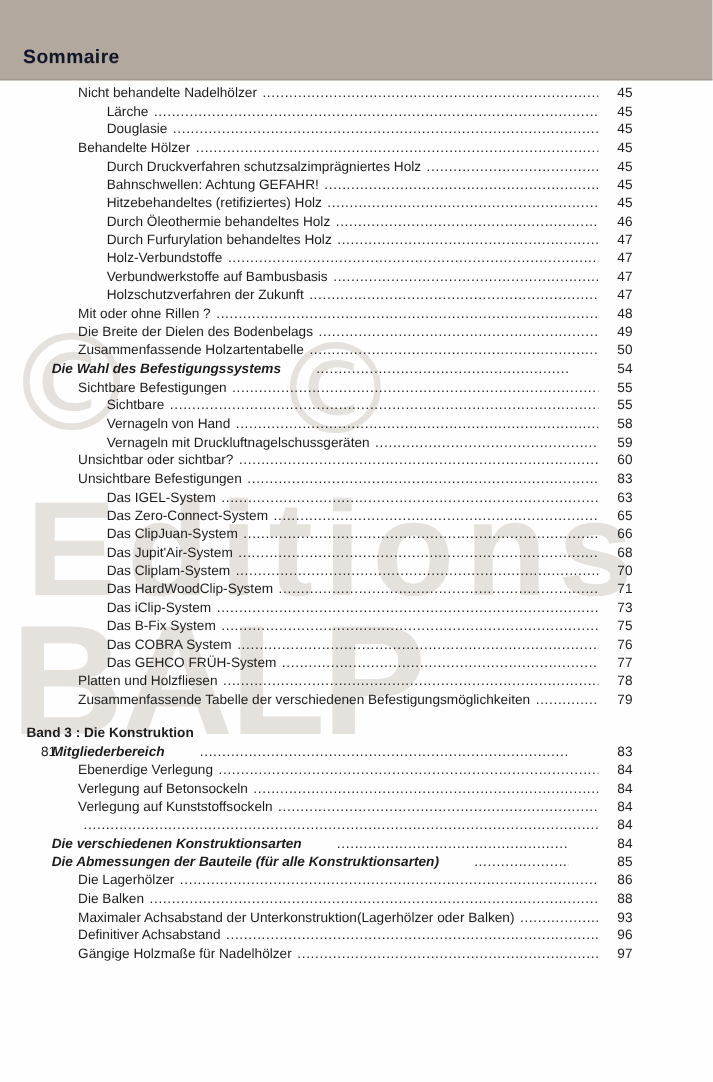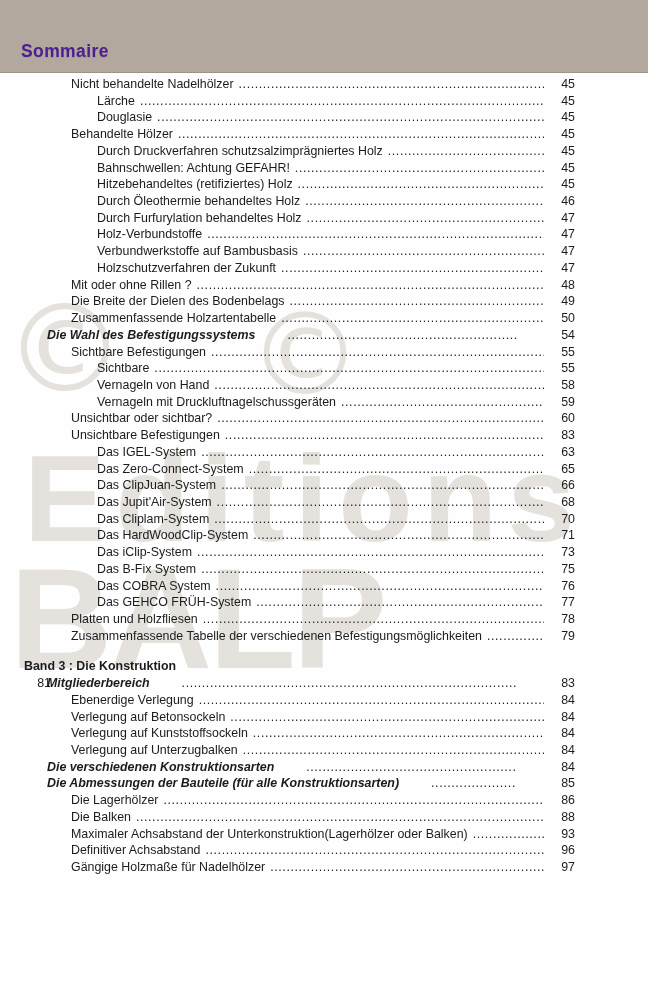--- a/index.html
+++ b/index.html
@@ -14,21 +14,21 @@
   
   .hdr{
     position:absolute;left:0;top:0;width:648px;height:73px;
     background:#b3a89e;
     border-bottom:1px solid #9e9389;
     display:flex;align-items:flex-end;
     box-sizing:border-box;
     padding:0 0 10px 21px;
   }
   .hdr-title{
-    font-size:17.5px;font-weight:bold;color:#4c1d95;
+    font-size:17.5px;font-weight:bold;color:#0f172a;
     letter-spacing:.4px;
     text-shadow:0 1px 0 rgba(120,110,100,.25);
   }
   
   .watermark{position:absolute;inset:0;z-index:0;pointer-events:none;color:#e5e2dd;}
   .wm-c{position:absolute;font-family:"DejaVu Sans",sans-serif;font-weight:normal;line-height:1;}
   .wm-c1{left:4px;top:288px;font-size:122px;}
   .wm-c2{left:248px;top:298px;font-size:114px;}
   .wm-t{position:absolute;font-weight:bold;line-height:1;white-space:nowrap;}
   .wm-editions{left:24px;top:438px;font-size:122px;letter-spacing:10px;}
@@ -268,21 +268,20 @@
       <span class="t">Verlegung auf Betonsockeln</span>
       <span class="dots">............................................................................................................................................................................................................................</span>
       <span class="pg">84</span>
     </div>
       <div class="row lvl-sub">
       <span class="t">Verlegung auf Kunststoffsockeln</span>
       <span class="dots">............................................................................................................................................................................................................................</span>
       <span class="pg">84</span>
     </div>
       <div class="row lvl-sub">
-      <span class="t">Verlegung auf Unterzugbalken</span>
       <span class="dots">............................................................................................................................................................................................................................</span>
       <span class="pg">84</span>
     </div>
       <div class="row lvl-section">
       <span class="t">Die verschiedenen Konstruktionsarten</span>
       <span class="dots">............................................................................................................................................................................................................................</span>
       <span class="pg">84</span>
     </div>
       <div class="row lvl-section">
       <span class="t">Die Abmessungen der Bauteile (für alle Konstruktionsarten)</span>

